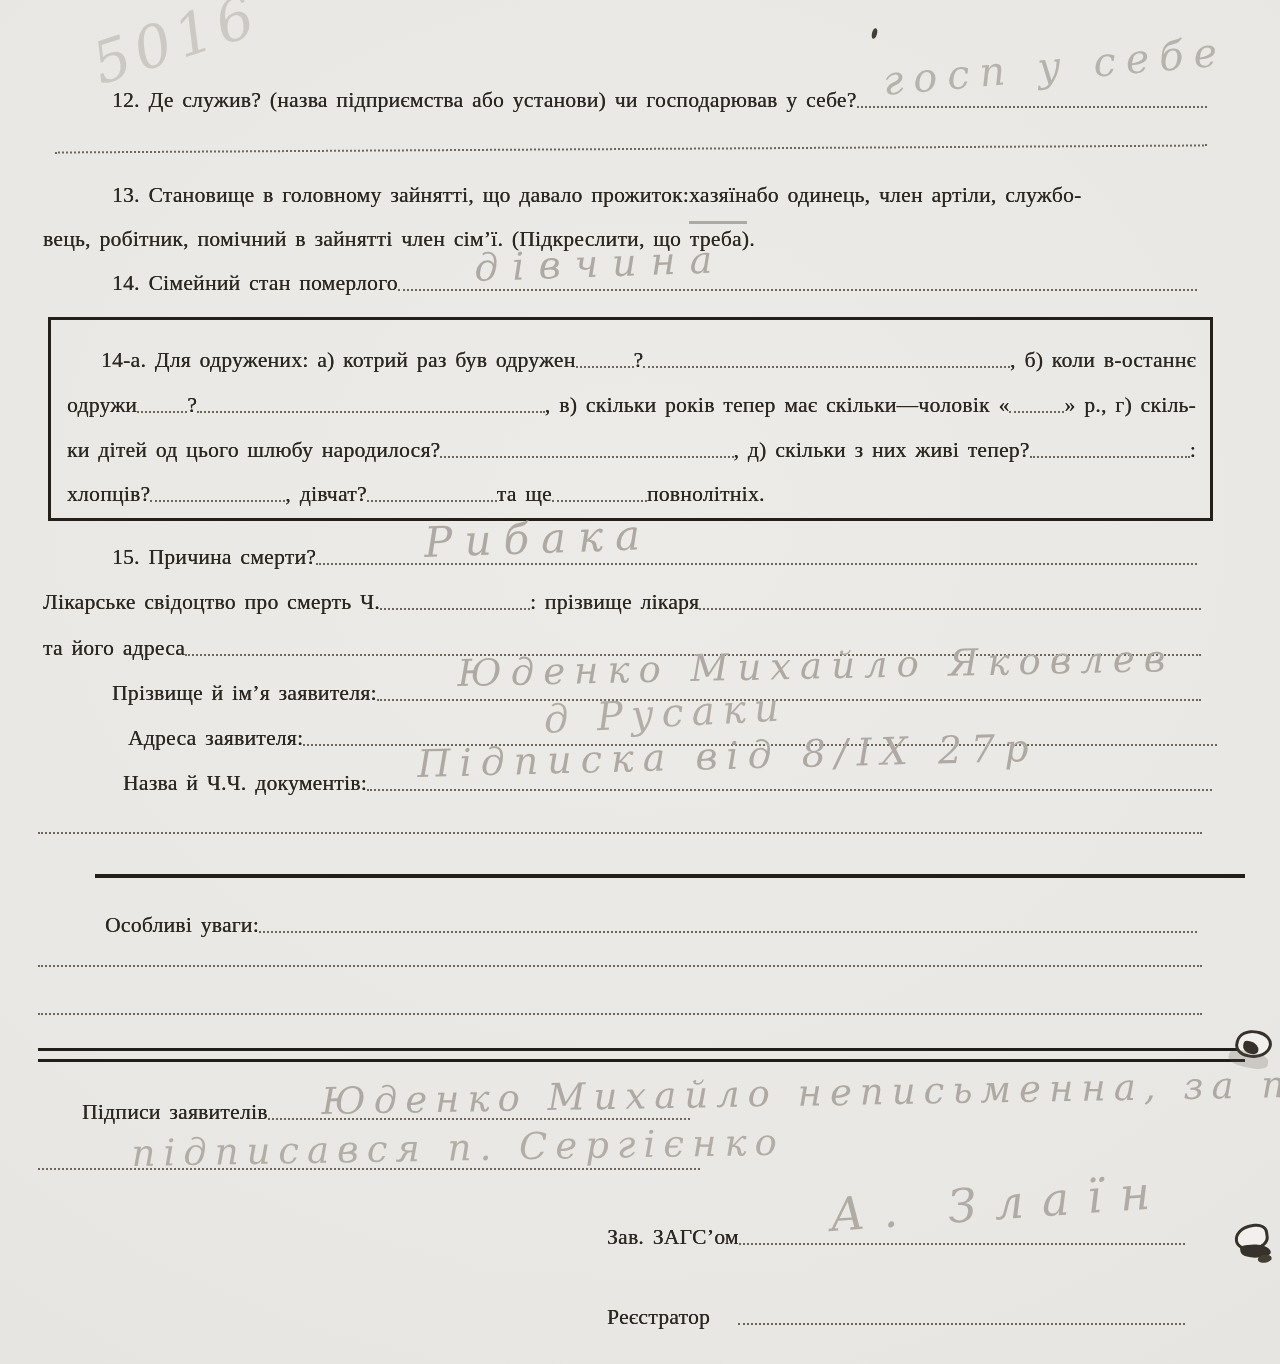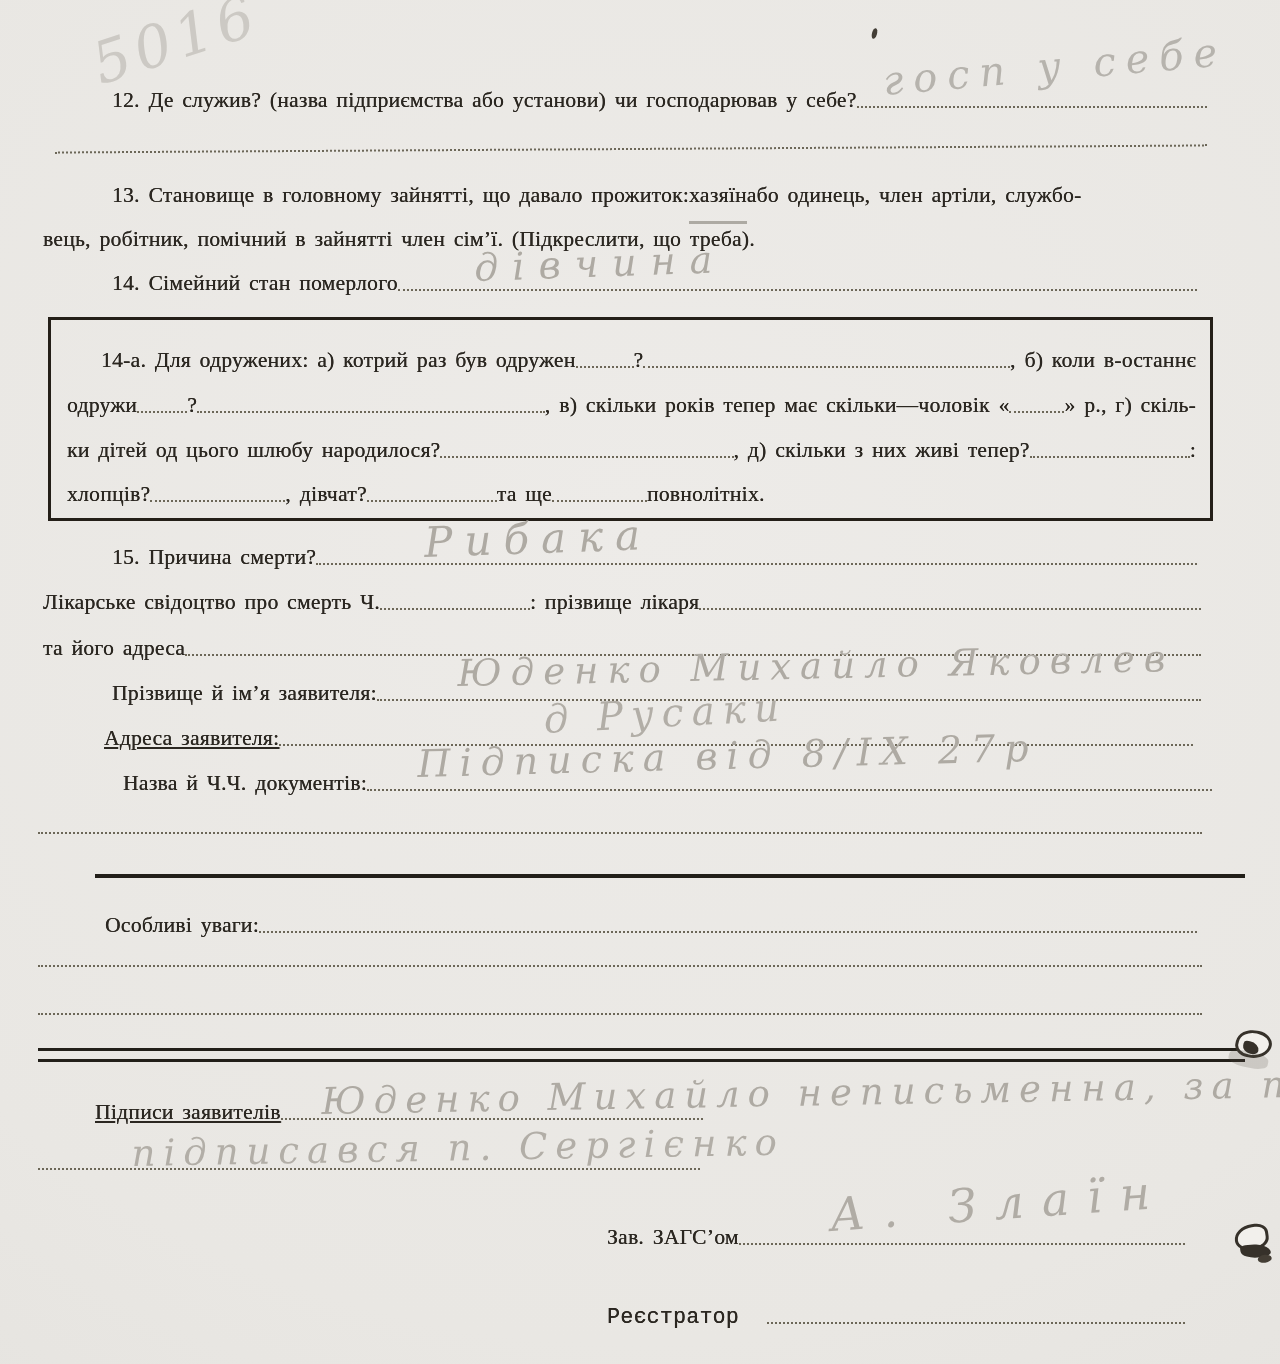--- a/index.html
+++ b/index.html
@@ -111,21 +111,21 @@
     <span>та його адреса</span>
       <span class="dots fill"></span>
   </div>
 
   <div class="line" style="left:112px;top:681px;width:1089px;">
     <span>Прізвище й ім’я заявителя:</span>
       <span class="dots fill"></span>
   </div>
   <div class="hw" style="left:458px;top:652px;font-size:37px;letter-spacing:9px;color:#aeaaa3;transform:rotate(-1.2deg);">Юденко Михайло Яковлев</div>
 
-  <div class="line" style="left:104px;top:726px;width:1089px;text-decoration:underline;">
+  <div class="line" style="left:128px;top:726px;width:1089px;">
     <span>Адреса заявителя:</span>
       <span class="dots fill"></span>
   </div>
   <div class="hw" style="left:545px;top:697px;font-size:39px;letter-spacing:8px;color:#b2aea7;transform:rotate(-3deg);">д Русаки</div>
 
   <div class="line" style="left:112px;top:771px;width:1089px;margin-left:11px;">
     <span>Назва й Ч.Ч. документів:</span>
       <span class="dots fill"></span>
   </div>
   <div class="hw" style="left:418px;top:742px;font-size:38px;letter-spacing:9px;color:#aeaaa3;transform:rotate(-1.5deg);">Підписка від 8/ІХ 27р</div>
@@ -136,35 +136,35 @@
   <div class="line" style="left:105px;top:913px;width:1092px;">
     <span>Особливі уваги:</span>
       <span class="dots fill"></span>
   </div>
   <div class="rule-dotted" style="left:38px;top:965px;width:1164px;"></div>
   <div class="rule-dotted" style="left:38px;top:1013px;width:1164px;"></div>
 
   <div class="rule-solid" style="left:38px;top:1048px;width:1207px;height:3px;"></div>
   <div class="rule-solid" style="left:38px;top:1059px;width:1207px;height:3px;"></div>
 
-  <div class="line" style="left:95px;top:1100px;width:608px;text-decoration:underline;">
+  <div class="line" style="left:82px;top:1100px;width:608px;">
     <span>Підписи заявителів</span>
       <span class="dots fill"></span>
   </div>
   <div class="hw" style="left:322px;top:1080px;font-size:37px;letter-spacing:8px;color:#aeaaa3;transform:rotate(-1deg);">Юденко Михайло неписьменна, за прох.</div>
   <div class="rule-dotted" style="left:38px;top:1168px;width:662px;"></div>
   <div class="hw" style="left:132px;top:1132px;font-size:37px;letter-spacing:8px;color:#b2aea7;transform:rotate(-1deg);">підписався п. Сергієнко</div>
 
   <div class="line" style="left:607px;top:1225px;width:578px;">
     <span>Зав. ЗАГС’ом</span>
       <span class="dots fill"></span>
   </div>
   <div class="hw" style="left:832px;top:1188px;font-size:46px;letter-spacing:18px;color:#b0aca5;transform:rotate(-4deg);">А. Злаїн</div>
 
-  <div class="line" style="left:607px;top:1305px;width:578px;font-family:Liberation Mono, monospace;">
+  <div class="line" style="left:607px;top:1305px;width:578px;">
     <span>Реєстратор</span>
       <span style="flex:0 0 28px"></span>
       <span class="dots fill"></span>
   </div>
   <div class="hw" style="left:782px;top:1262px;font-size:50px;letter-spacing:18px;color:#aba79f;transform:rotate(-5deg);"></div>
 
   <div class="blot" style="left:1228px;top:1026px;width:48px;height:52px;transform:rotate(12deg);">
     <i style="left:6px;top:4px;width:30px;height:22px;background:#f2f0ec;border:3px solid #36312a;border-radius:55% 45% 60% 40%;"></i>
     <i style="left:2px;top:26px;width:40px;height:16px;background:#56504533;border-radius:40%;"></i>
     <i style="left:14px;top:16px;width:16px;height:12px;background:#36312a;border-radius:30% 70% 40% 60%;"></i>

